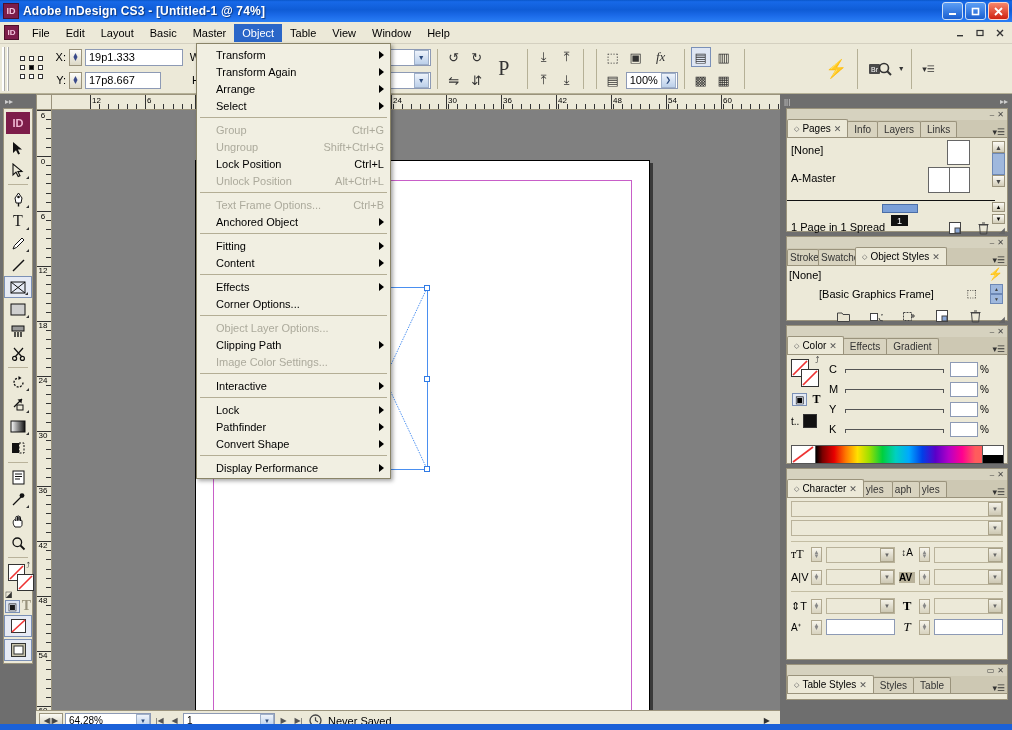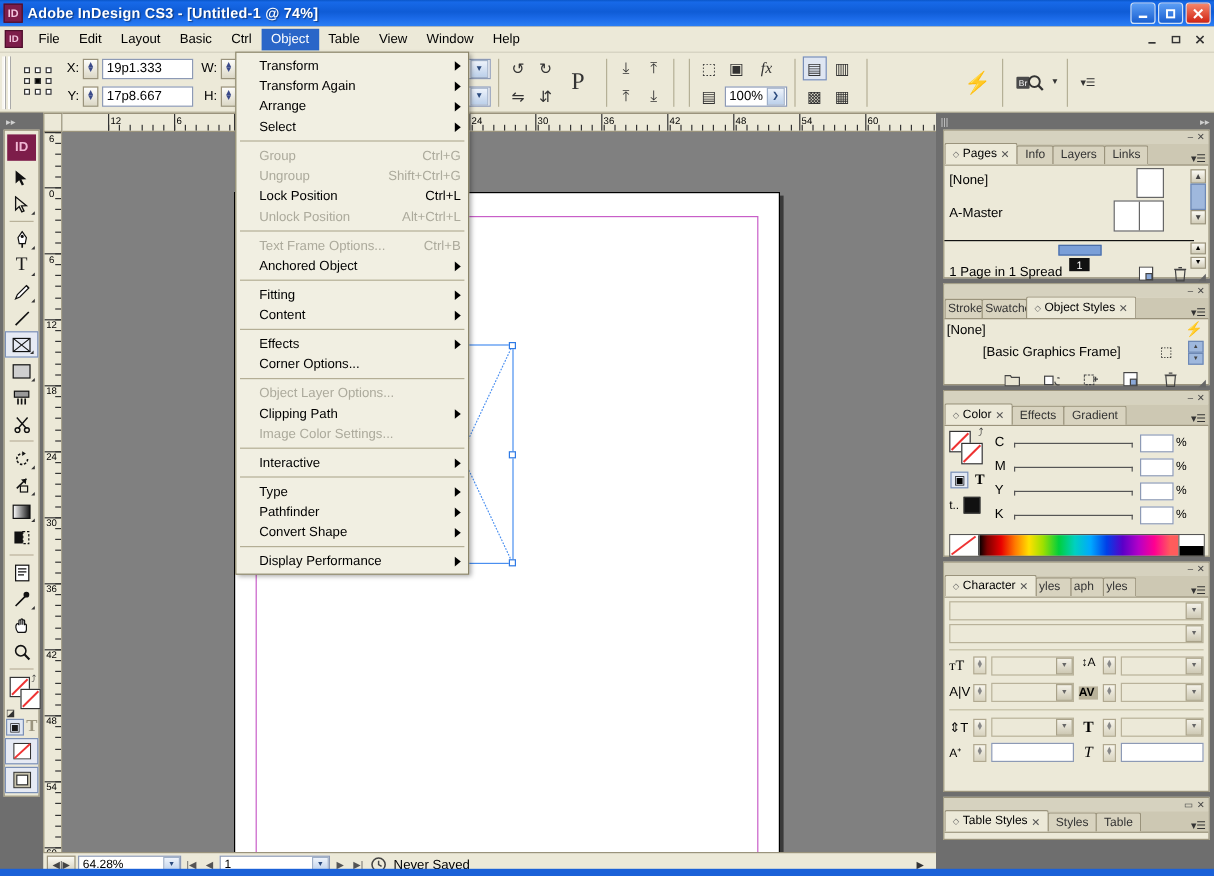--- a/index.html
+++ b/index.html
@@ -222,21 +222,21 @@
       </div>
     </div>
   </div>
 
   <div class="menubar">
     <div class="idsmall">ID</div>
     <div class="menuitem">File</div>
     <div class="menuitem">Edit</div>
     <div class="menuitem">Layout</div>
     <div class="menuitem">Basic</div>
-    <div class="menuitem">Ctrl</div>
+    <div class="menuitem">Master</div>
     <div class="menuitem active">Object</div>
     <div class="menuitem">Table</div>
     <div class="menuitem">View</div>
     <div class="menuitem">Window</div>
     <div class="menuitem">Help</div>
     <div class="mdi-btns">
       <span>
         <svg width="10" height="10" viewBox="0 0 10 10">
             <rect x="2" y="7" width="6" height="1.4" fill="#333"></rect>
           </svg>
@@ -269,21 +269,21 @@
         <i style="left:18px;top:18px"></i>
     </div>
 
     <div class="fieldgrp">
       <div class="frow">
         <span class="flabel">X:</span>
         <div class="spin">
             <span>▲</span>
             <span>▼</span>
           </div>
-        <div class="txtin" style="width:76px">19p1.333</div>
+        <div class="txtin" style="width:98px">19p1.333</div>
       </div>
       <div class="frow">
         <span class="flabel">Y:</span>
         <div class="spin">
             <span>▲</span>
             <span>▼</span>
           </div>
         <div class="txtin" style="width:76px">17p8.667</div>
       </div>
     </div>
@@ -1283,21 +1283,21 @@
       <div class="mi dis">
         <span>Image Color Settings...</span>
       </div>
       <div class="msep"></div>
       <div class="mi">
         <span>Interactive</span>
         <span class="sub"></span>
       </div>
       <div class="msep"></div>
       <div class="mi">
-        <span>Type</span>
+        <span>Lock</span>
         <span class="sub"></span>
       </div>
       <div class="mi">
         <span>Pathfinder</span>
         <span class="sub"></span>
       </div>
       <div class="mi">
         <span>Convert Shape</span>
         <span class="sub"></span>
       </div>

